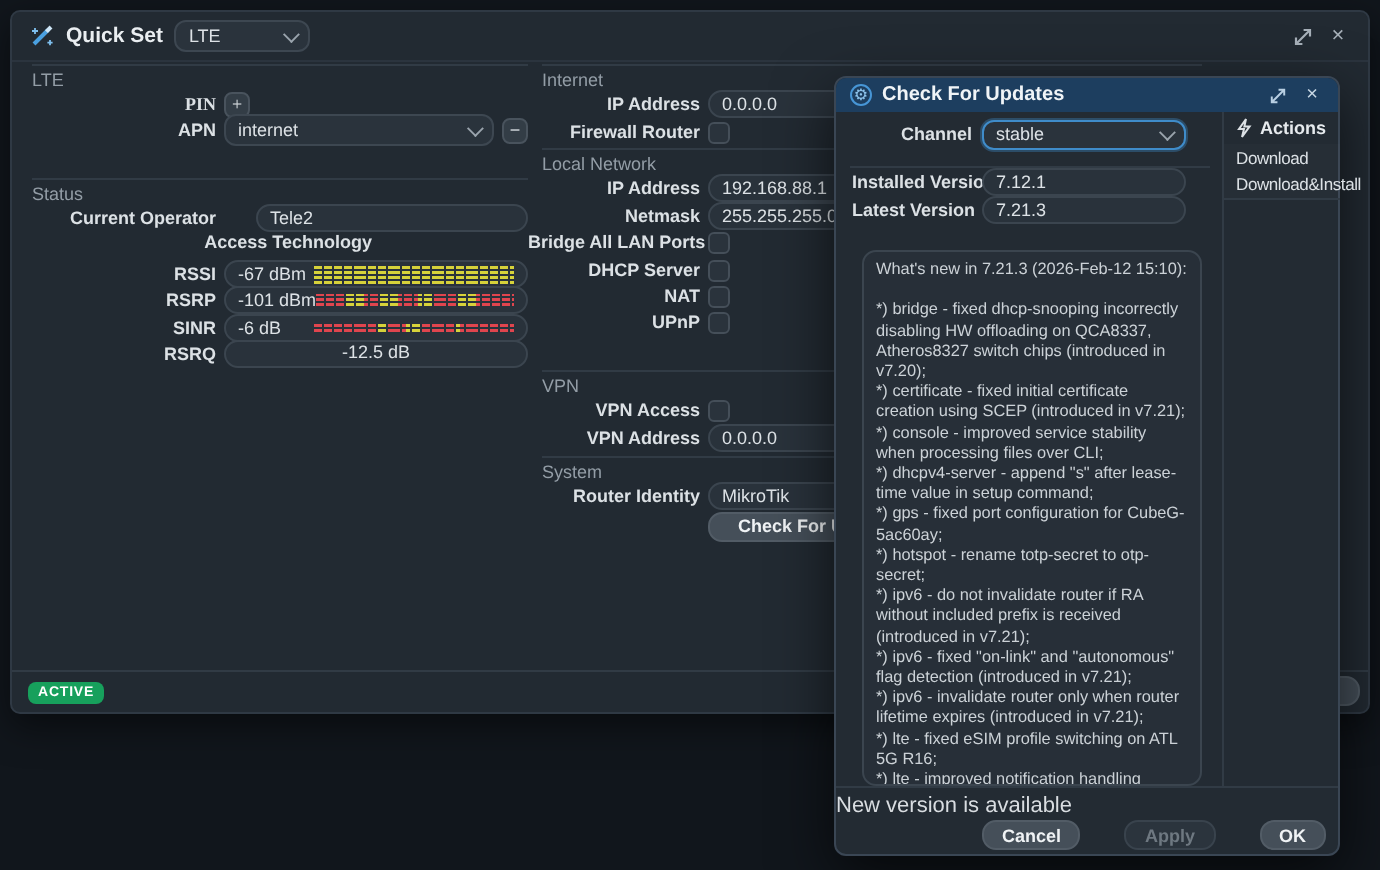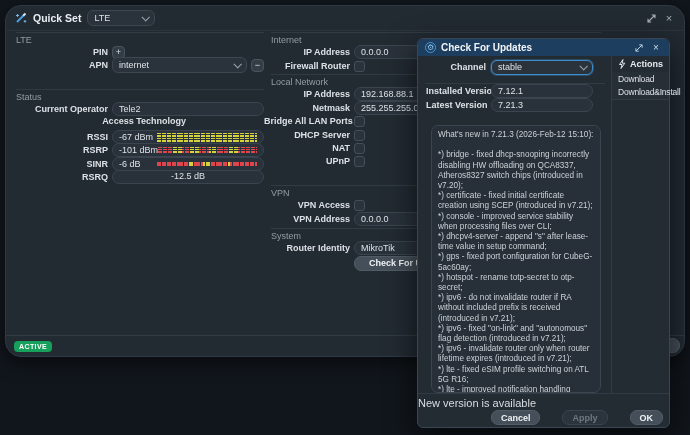--- a/index.html
+++ b/index.html
@@ -5,21 +5,21 @@
   html,body{margin:0;padding:0;}
   body{
     width:690px;height:435px;position:relative;overflow:hidden;
     background:#11161c;
     font-family:"Liberation Sans", sans-serif;
     -webkit-font-smoothing:antialiased;
   }
   
   .win{
     position:absolute;left:5px;top:5px;width:680px;height:352px;
-    background:#222a32;border:1px solid #2f3944;border-radius:16px;
+    background:#222a32;border:1px solid #2f3944;border-radius:5px;
     box-shadow:0 6px 18px rgba(0,0,0,.5);box-sizing:border-box;
   }
   .titlebar{
     position:absolute;left:0;top:0;right:0;height:25px;
     display:flex;align-items:center;padding:0 9px;gap:6px;
     border-bottom:1px solid #2b343e;box-sizing:border-box;
   }
   .win-title{font-size:10.5px;font-weight:bold;color:#eaeef1;white-space:nowrap;}
   .spacer{flex:1;}
   .tb-ico{width:12px;height:12px;display:flex;align-items:center;justify-content:center;color:#a7b0b9;}
@@ -113,37 +113,37 @@
       <svg width="9" height="9" viewBox="0 0 9 9" fill="none" stroke="#a7b0b9" stroke-width="1.1">
         <path d="M1 8 L8 1 M4.8 1 H8 V4.2 M1 4.8 V8 H4.2"></path>
       </svg>
     </span>
     <span class="tb-ico" style="font-size:11px;">×</span>
   </div>
 
   <div class="hline" style="left:10px;top:26px;width:248px;"></div>
   <div class="hdr" style="left:10px;top:29px;">LTE</div>
 
-  <div class="row" style="left:10px;top:39px;width:248px;gap:4px;">
+  <div class="row" style="left:10px;top:39px;width:248px;gap:4px;font-family:Liberation Serif, serif;">
     <span class="lbl" style="width:92px;">PIN</span>
     <span class="sqbtn">+</span>
   </div>
   <div class="row" style="left:10px;top:52px;width:248px;gap:4px;">
     <span class="lbl" style="width:92px;">APN</span>
     <span class="select" style="width:143px;">
       <span>internet</span>
       <span class="chev"></span>
     </span>
     <span class="sqbtn">−</span>
   </div>
 
   <div class="hline" style="left:10px;top:83px;width:248px;"></div>
   <div class="hdr" style="left:10px;top:86px;">Status</div>
 
-  <div class="row" style="left:10px;top:96px;width:248px;gap:4px;justify-content:center;">
+  <div class="row" style="left:10px;top:96px;width:248px;gap:20px;justify-content:center;">
     <span class="lbl" style="width:92px;">Current Operator</span>
     <span class="field" style="width:154px;">Tele2</span>
   </div>
   <div class="row" style="left:10px;top:110px;width:248px;gap:4px;flex-direction:column;">
     <span class="lbl" style="width:92px;">Access Technology</span>
   </div>
   <div class="row" style="left:10px;top:124px;width:248px;gap:4px;">
     <span class="lbl" style="width:92px;">RSSI</span>
     <span class="field" style="width:154px;">
         <span class="val">-67 dBm</span>

